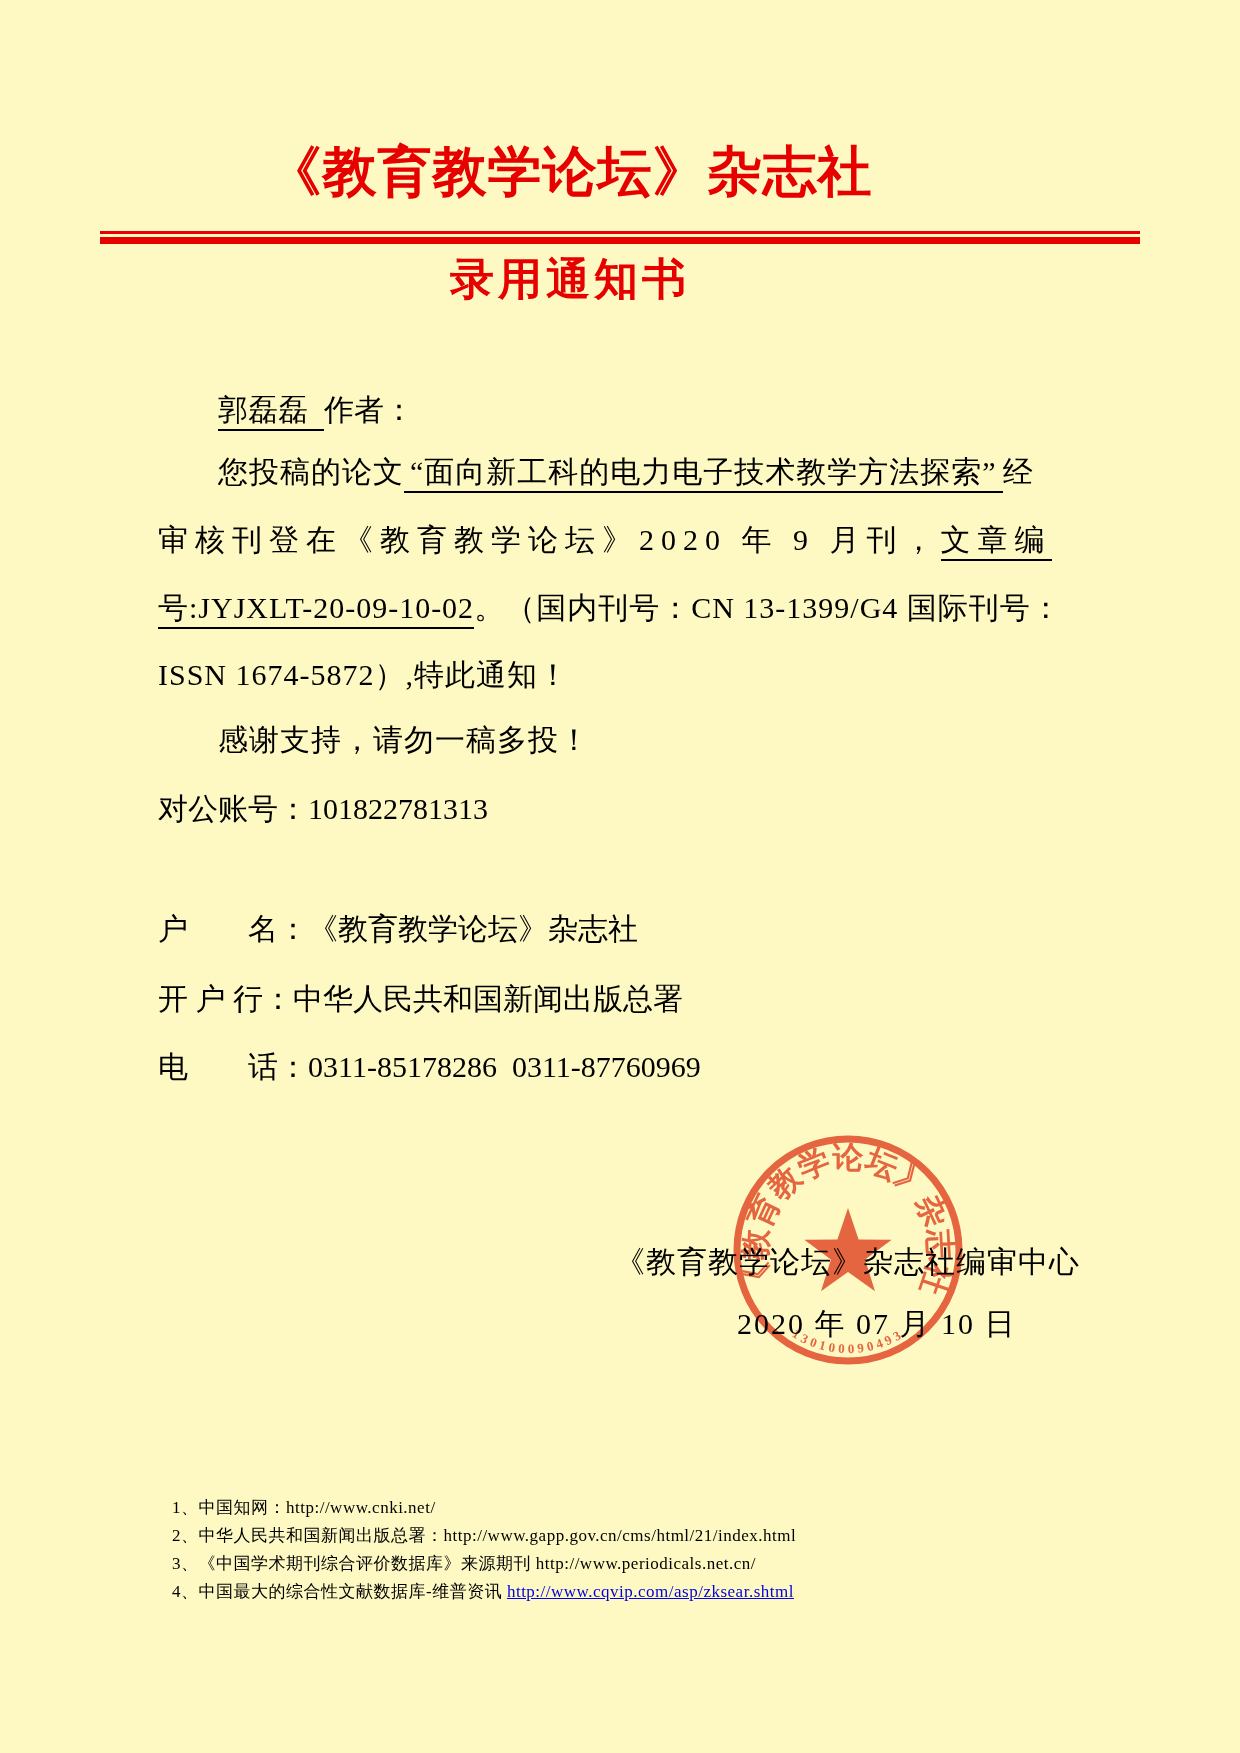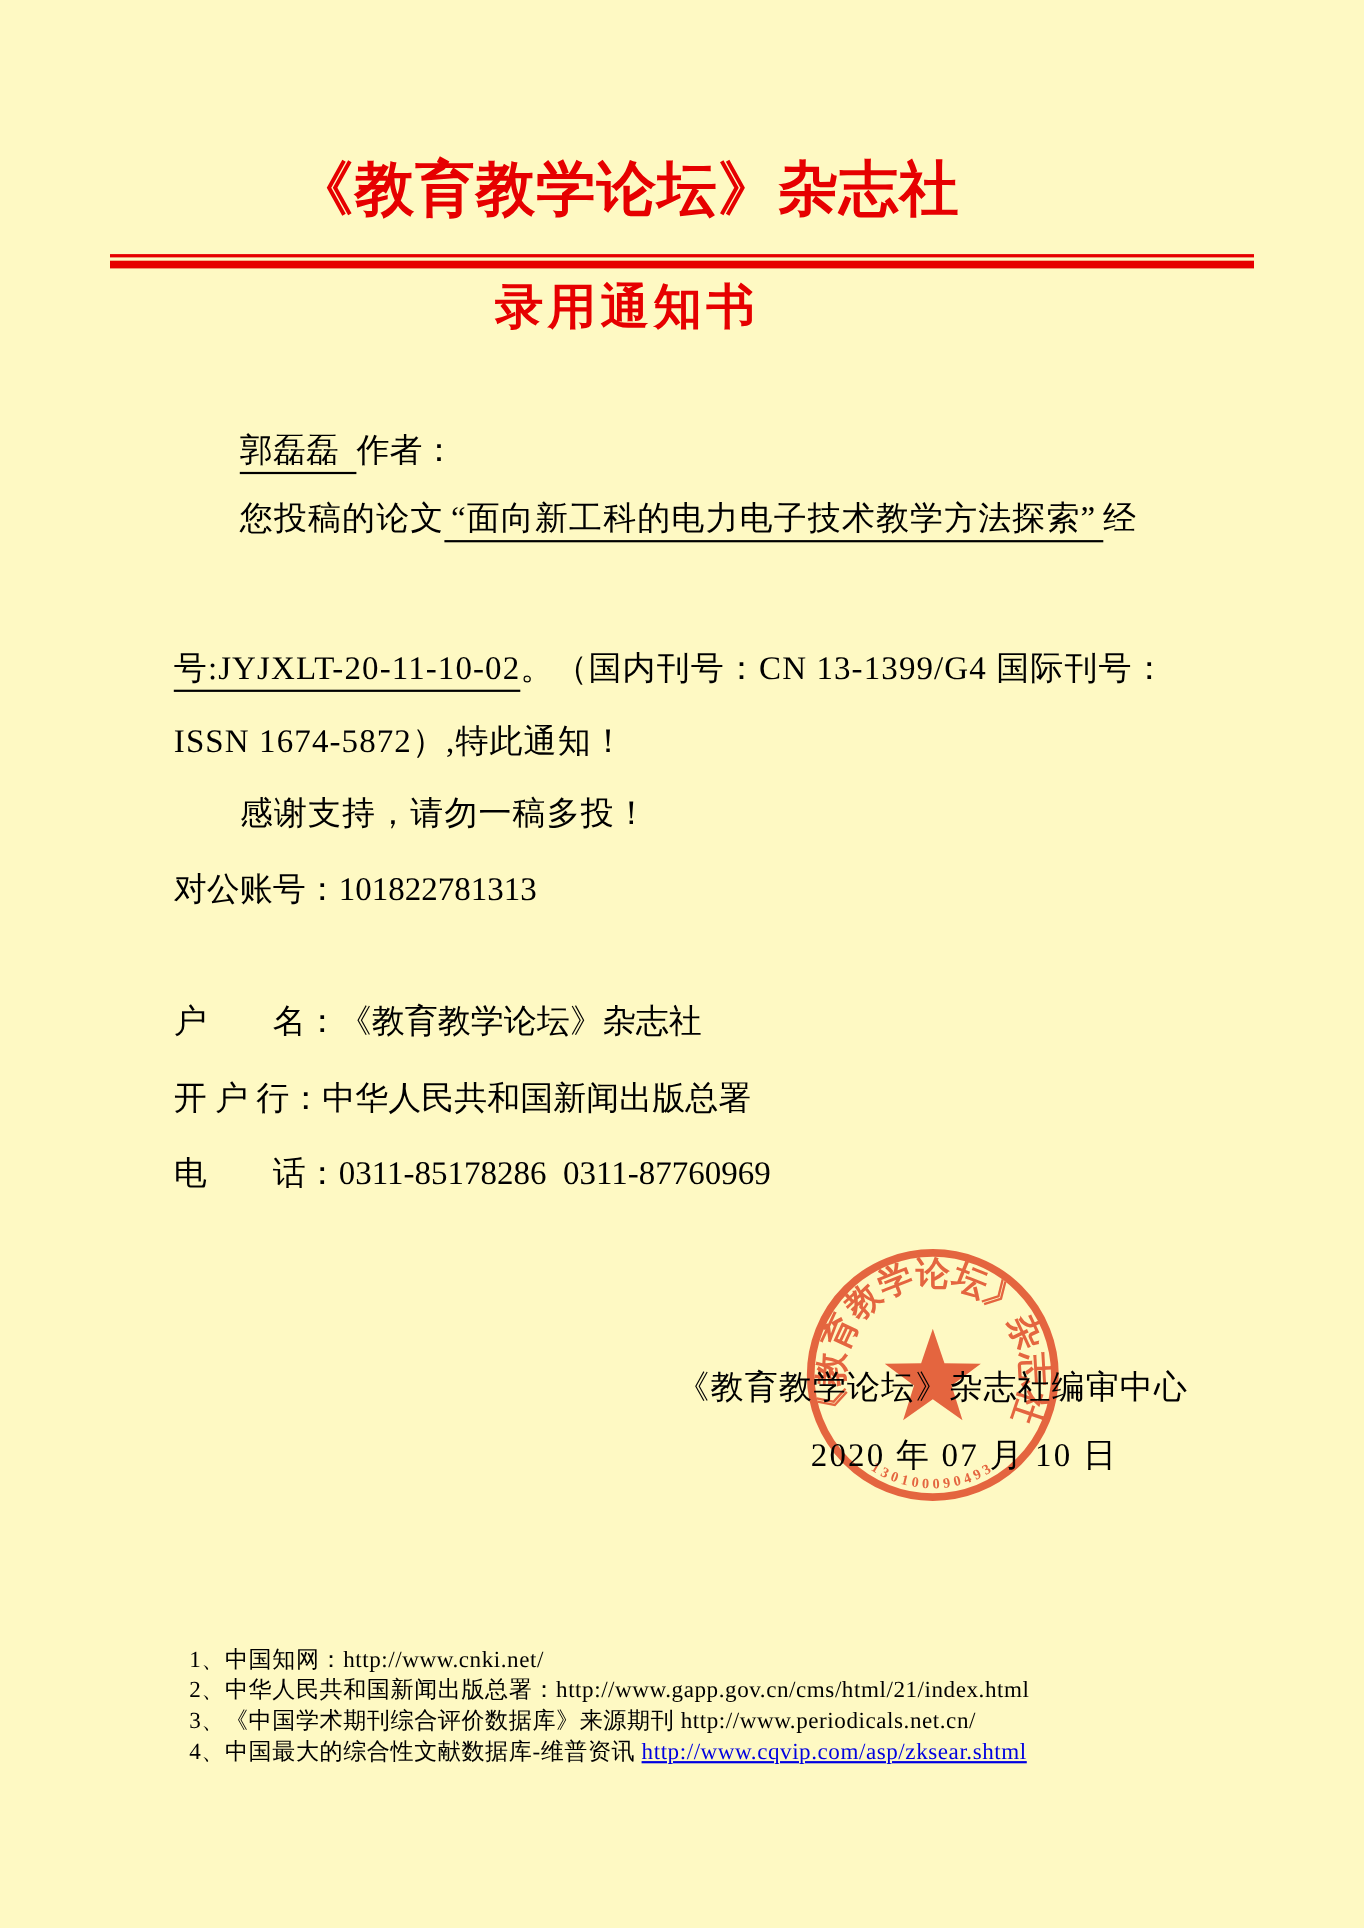--- a/index.html
+++ b/index.html
@@ -63,21 +63,21 @@
     mix-blend-mode:multiply;
     opacity:.88;
     z-index:5;
   }
   .stamp .ink{fill:var(--stamp);}
   .stamp .ring{fill:none;stroke:var(--stamp);stroke-width:7px;}
   .stamp text{font-family:"Liberation Serif","DejaVu Serif",serif;font-weight:700;}
   
   .foot{
     position:absolute;left:172px;
-    font-size:21px;line-height:24px;white-space:pre;
+    font-size:17px;line-height:24px;white-space:pre;
     letter-spacing:0.5px;
   }
   .f1{top:1496px;}
   .f2{top:1524px;}
   .f3{top:1552px;}
   .f4{top:1580px;}
   .link{color:#0000e0;text-decoration:underline;cursor:pointer;}
 </style>
 </head>
 <body>
@@ -86,22 +86,23 @@
 
   <div class="org-title">《教育教学论坛》杂志社</div>
   <div class="rule rule-thin"></div>
   <div class="rule rule-thick"></div>
   <div class="notice-title">录用通知书</div>
 
   <div class="line l-salutation"><span class="u">郭磊磊</span><span>作者：</span></div>
 
   <div class="line l-p1l1"><span>您投稿的论文</span><span class="u">“面向新工科的电力电子技术教学方法探索”</span><span>经</span></div>
 
+  <div class="line l-p1l2"><span>审核刊登在《教育教学论坛》2020 年 9 月刊，</span><span class="u">文章编</span></div>
 
-  <div class="line l-p1l3"><span class="u">号:JYJXLT-20-11-10-02</span><span>。（国内刊号：CN 13-1399/G4 国际刊号：</span></div>
+  <div class="line l-p1l3"><span class="u">号:JYJXLT-20-09-10-02</span><span>。（国内刊号：CN 13-1399/G4 国际刊号：</span></div>
 
   <div class="line l-p1l4"><span>ISSN 1674-5872）,特此通知！</span></div>
 
   <div class="line l-p2"><span>感谢支持，请勿一稿多投！</span></div>
 
   <div class="line l-acct1"><span>对公账号：</span><span>101822781313</span></div>
 
   <div class="line l-acct2"><span>户　　名：</span><span>《教育教学论坛》杂志社</span></div>
 
   <div class="line l-acct3"><span>开 户 行：</span><span>中华人民共和国新闻出版总署</span></div>

